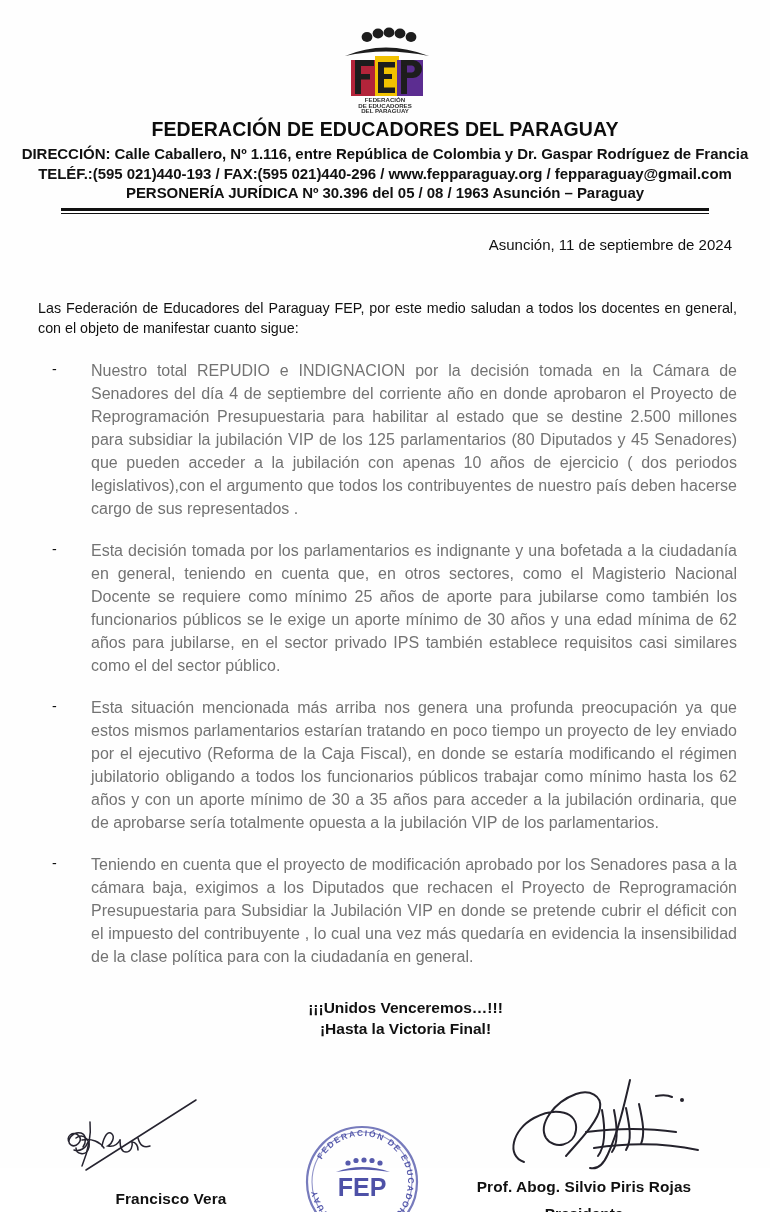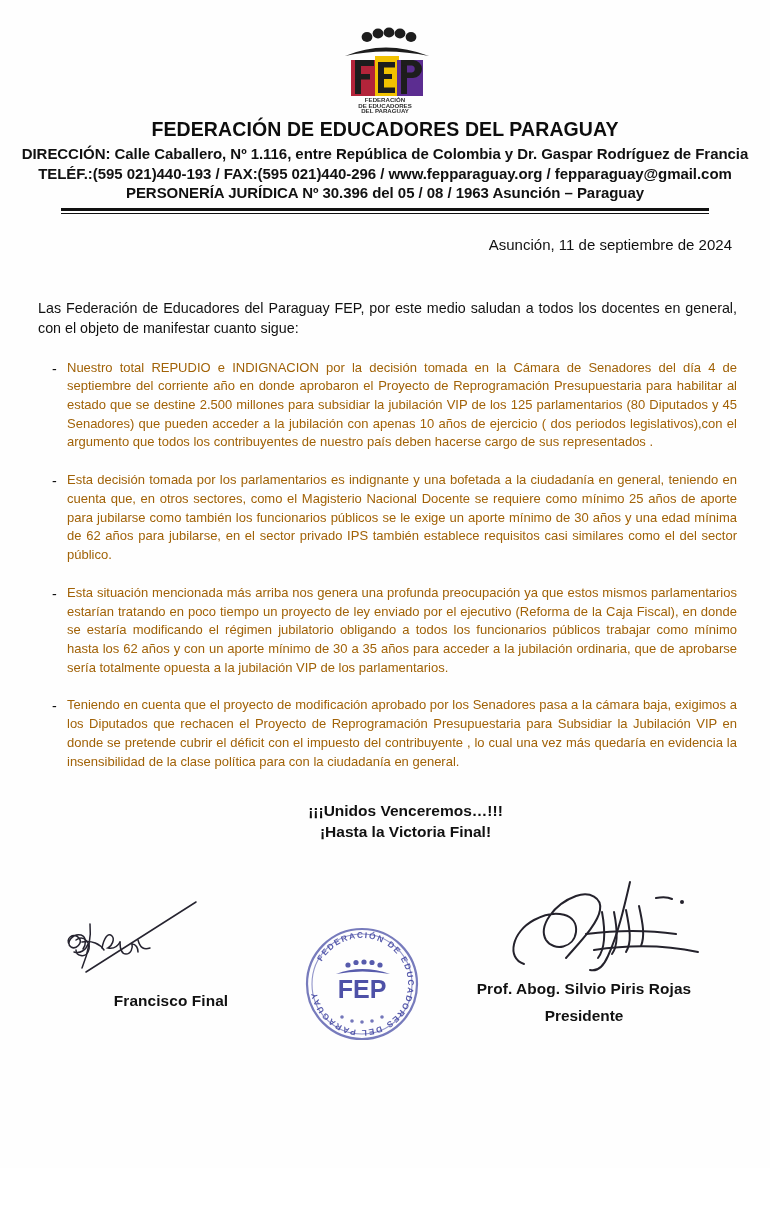--- a/index.html
+++ b/index.html
@@ -121,25 +121,26 @@
     width: 29px;
     flex: 0 0 29px;
     font-size: 14.3px;
     line-height: 1.44;
     padding-left: 14px;
     box-sizing: border-box;
     color: #111;
   }
   .bullet-text {
     flex: 1 1 auto;
-    font-size: 13px;
+    font-size: 16px;
     line-height: 1.44;
     text-align: justify;
     text-justify: inter-word;
-    color: #a16207;
+    color: #737373;
+    margin-left: 24px;
   }
 
   
   .slogan {
     margin-top: 30px;
     text-align: center;
     font-size: 15.5px;
     font-weight: bold;
     line-height: 1.33;
     padding-left: 36px;
@@ -294,21 +295,21 @@
             <path d="M 28 52 c 6 2 12 -2 14 -8"></path>
             <path d="M 44 24 c 2 18 -4 34 -8 44"></path>
             <path d="M 36 42 c 10 -2 18 2 22 8"></path>
             <path d="M 56 48 c 2 -10 6 -16 10 -12 c 3 3 0 10 -4 12 c 6 1 10 -2 12 -6"></path>
             <path d="M 74 42 c 0 8 2 12 6 12 c 5 0 7 -6 6 -10"></path>
             <path d="M 86 44 c 4 0 6 4 6 8"></path>
             <path d="M 92 40 c 2 8 6 10 12 8"></path>
           </g>
         </svg>
       </div>
-      <div class="sig-name">Francisco Final</div>
+      <div class="sig-name">Francisco Vera</div>
     </div>
 
     <div class="seal-wrap">
       <svg width="124" height="124" viewBox="0 0 124 124">
         <defs>
           <path id="ringpath" d="M 62 62 m -46 0 a 46 46 0 1 1 92 0 a 46 46 0 1 1 -92 0"></path>
         </defs>
         <circle cx="62" cy="62" r="55" fill="none" stroke="#4a4fa6" stroke-width="2.2" opacity="0.75"></circle>
         <circle cx="62" cy="62" r="50" fill="none" stroke="#4a4fa6" stroke-width="1.1" opacity="0.6"></circle>
         <text font-family="Liberation Sans, sans-serif" font-size="8.4" font-weight="bold" fill="#3b3f9e" letter-spacing="1.6" opacity="0.85">

